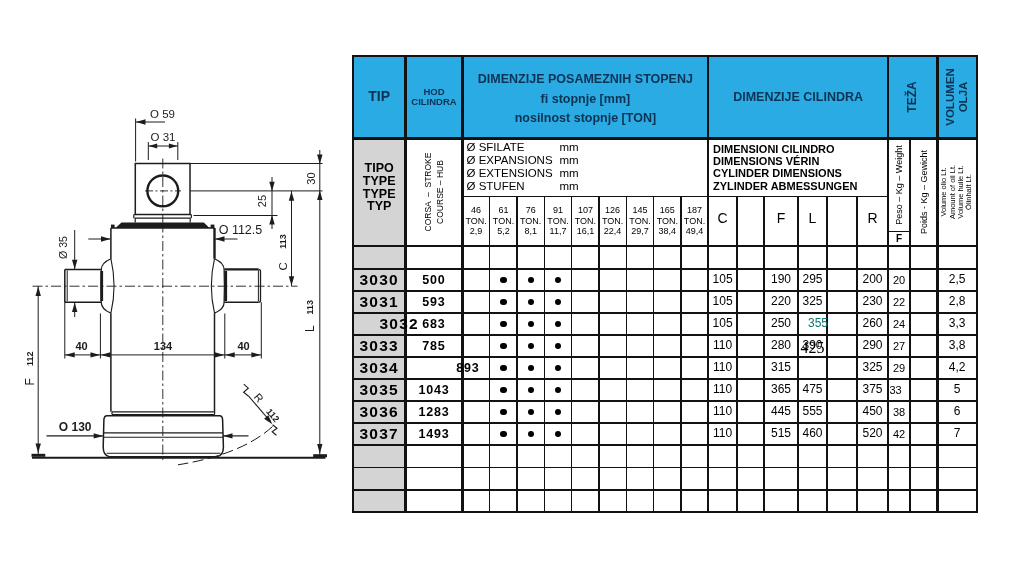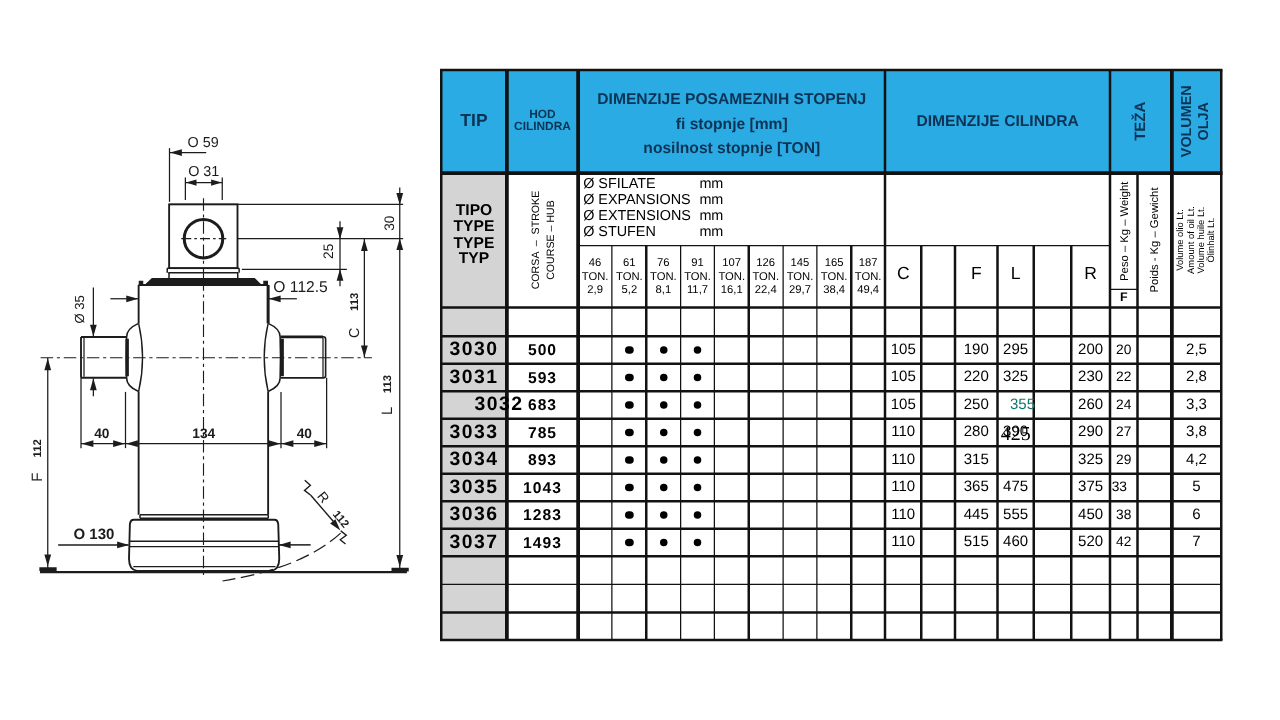--- a/index.html
+++ b/index.html
@@ -116,20 +116,24 @@
 TYP</div>
 
 <div class="t rot" style="left:382.0px;top:179.2px;width:104px;height:26px;font-size:8.5px;font-weight:normal;color:#000;line-height:1.45;">CORSA  –  STROKE
 COURSE – HUB</div>
 
 <div class="a" style="left:466.5px;top:140.5px;width:200px;height:56px;font-size:11.5px;color:#000;line-height:13.1px;white-space:pre;">Ø SFILATE<span style="position:absolute;left:93px;">mm</span>
 Ø EXPANSIONS<span style="position:absolute;left:93px;">mm</span>
 Ø EXTENSIONS<span style="position:absolute;left:93px;">mm</span>
 Ø STUFEN<span style="position:absolute;left:93px;">mm</span></div>
 
+<div class="a" style="left:713px;top:142.5px;width:180px;height:52px;font-size:11px;font-weight:bold;color:#000;line-height:12.4px;white-space:pre;">DIMENSIONI CILINDRO
+DIMENSIONS VÉRIN
+CYLINDER DIMENSIONS
+ZYLINDER ABMESSUNGEN</div>
 
 <div class="t" style="left:462.6px;top:204.1px;width:27px;height:34px;font-size:9px;font-weight:normal;color:#000;line-height:1.18;">46
 TON.
 2,9</div>
 
 <div class="t" style="left:490.0px;top:204.1px;width:27px;height:34px;font-size:9px;font-weight:normal;color:#000;line-height:1.18;">61
 TON.
 5,2</div>
 
 <div class="t" style="left:517.2px;top:204.1px;width:27px;height:34px;font-size:9px;font-weight:normal;color:#000;line-height:1.18;">76
@@ -226,21 +230,21 @@
 <div class="a" style="left:554.8px;top:342.6px;width:6.4px;height:6.4px;border-radius:50%;background:#000;"></div>
 <div class="t" style="left:708.6px;top:337.3px;width:28px;height:17px;font-size:12px;font-weight:normal;color:#000;">110</div>
 <div class="t" style="left:765.0px;top:337.3px;width:32px;height:17px;font-size:12px;font-weight:normal;color:#000;">280</div>
 <div class="t" style="left:798.5px;top:337.3px;width:28px;height:17px;font-size:12px;font-weight:normal;color:#000;">390</div>
 <div class="t" style="left:857.5px;top:337.3px;width:30px;height:17px;font-size:12px;font-weight:normal;color:#000;">290</div>
 <div class="t" style="left:888.5px;top:337.3px;width:21px;height:17px;font-size:11px;font-weight:normal;color:#000;">27</div>
 <div class="t" style="left:938.2px;top:337.3px;width:38px;height:17px;font-size:12px;font-weight:normal;color:#000;">3,8</div>
 
 <div class="a" style="left:0;top:0;width:0;height:0;"></div>
 <div class="t" style="left:354.2px;top:357.8px;width:50px;height:20px;font-size:15.5px;font-weight:bold;color:#000;letter-spacing:1.2px;">3034</div>
-<div class="t" style="left:407.0px;top:359.3px;width:54px;height:17px;font-size:12.5px;font-weight:bold;color:#000;letter-spacing:0.8px;">893</div>
+<div class="t" style="left:407.0px;top:359.3px;width:54px;height:17px;font-size:12.5px;font-weight:bold;color:#000;letter-spacing:0.8px;padding-left:34px;">893</div>
 <div class="a" style="left:500.3px;top:364.6px;width:6.4px;height:6.4px;border-radius:50%;background:#000;"></div>
 <div class="a" style="left:527.5px;top:364.6px;width:6.4px;height:6.4px;border-radius:50%;background:#000;"></div>
 <div class="a" style="left:554.8px;top:364.6px;width:6.4px;height:6.4px;border-radius:50%;background:#000;"></div>
 <div class="t" style="left:708.6px;top:359.3px;width:28px;height:17px;font-size:12px;font-weight:normal;color:#000;">110</div>
 <div class="t" style="left:765.0px;top:359.3px;width:32px;height:17px;font-size:12px;font-weight:normal;color:#000;">315</div>
 <div class="t" style="left:798.5px;top:339px;width:28px;height:17px;font-size:16px;font-weight:normal;color:#000;font-family:Liberation Serif, serif;">425</div>
 <div class="t" style="left:857.5px;top:359.3px;width:30px;height:17px;font-size:12px;font-weight:normal;color:#000;">325</div>
 <div class="t" style="left:888.5px;top:359.3px;width:21px;height:17px;font-size:11px;font-weight:normal;color:#000;">29</div>
 <div class="t" style="left:938.2px;top:359.3px;width:38px;height:17px;font-size:12px;font-weight:normal;color:#000;">4,2</div>
 

